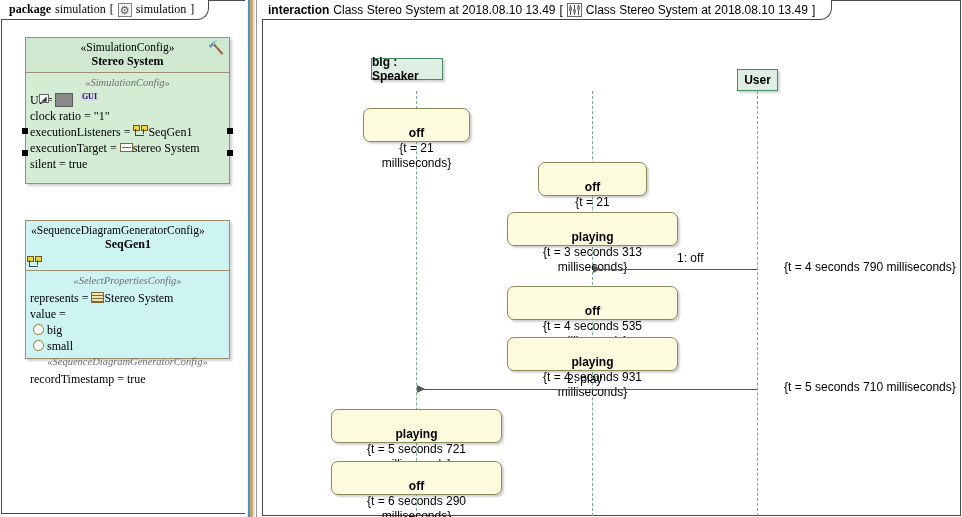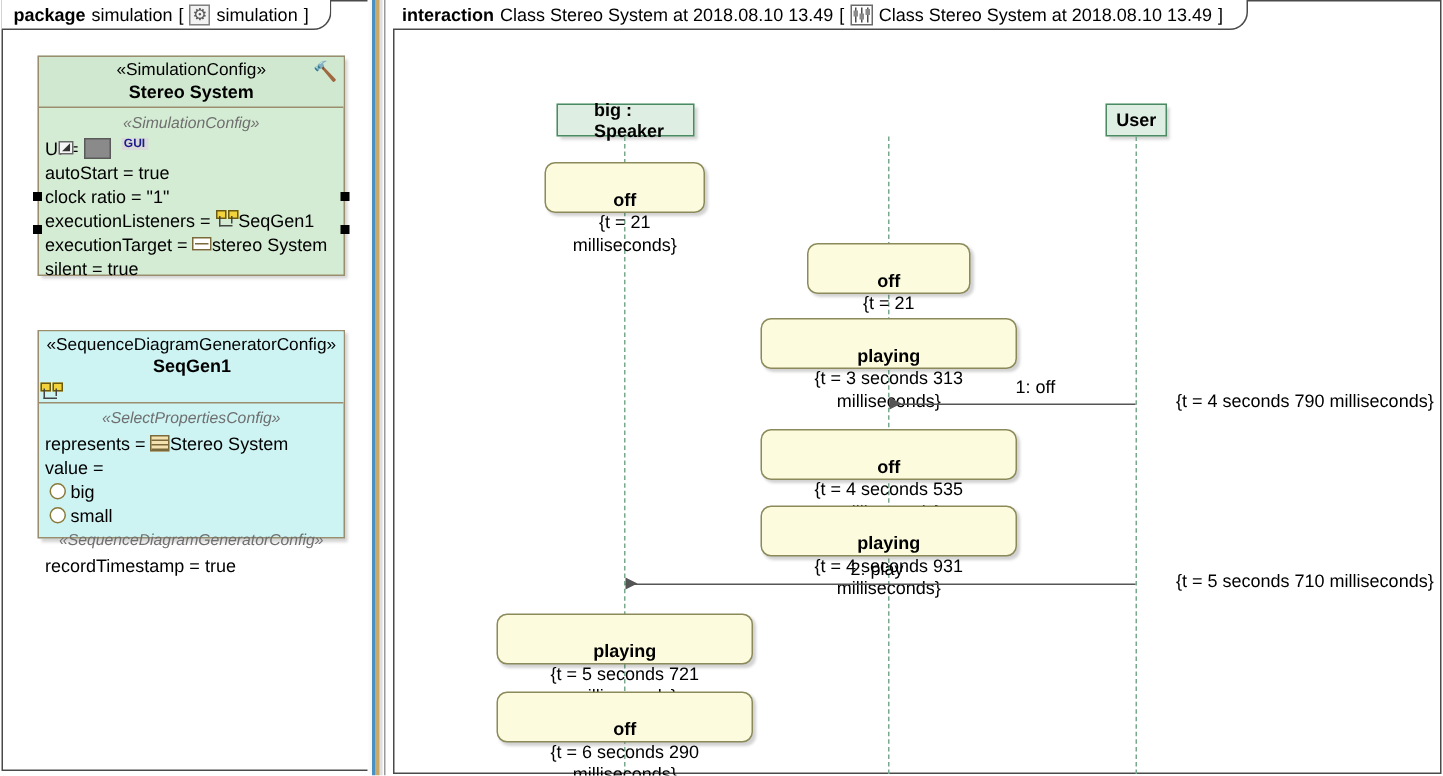--- a/index.html
+++ b/index.html
@@ -11,20 +11,21 @@
     color:#000000;
     overflow:hidden;
     position:relative;
   }
   .root{position:absolute;left:0;top:0;width:962px;height:517px;}
 
   
   .left-panel{
     position:absolute;left:0;top:0;width:251px;height:437px;
     background:#ffffff;
+    font-family:Liberation Serif, serif;
   }
   .frame-border{
     position:absolute;left:1px;top:0px;width:247px;height:514px;
     border:1px solid #4a4a4a;
     box-sizing:border-box;
     background:#ffffff;
   }
   
   .frame-tab{
     position:absolute;left:1px;top:0px;height:20px;
@@ -241,21 +242,20 @@
         <div class="stereo">«SimulationConfig»</div>
         <div class="title">Stereo System</div>
         <span class="hdr-icon tool-icon">🔨</span>
       </div>
       <div class="body">
         <div class="cmp-stereo">«SimulationConfig»</div>
         <div class="prop-row">
           <span>UI =</span>
           <span class="gui-icon"><span>GUI</span></span>
         </div>
-        <div class="prop-row">autoStart = true</div>
         <div class="prop-row">clock ratio = "1"</div>
         <div class="prop-row">
           <span>executionListeners =</span>
           <span class="seqgen-icon"><i class="b1"></i><i class="b2"></i><i class="v1"></i><i class="v2"></i><i class="h1"></i></span><span>SeqGen1</span>
         </div>
         <div class="prop-row">
           <span>executionTarget =</span>
           <span class="part-icon"><i></i></span><span>stereo System</span>
         </div>
         <div class="prop-row">silent = true</div>
@@ -312,21 +312,21 @@
           <i class="p2"></i>
           <i class="p3"></i>
           <i class="q1"></i>
           <i class="q2"></i>
           <i class="q3"></i>
         </span>
       <span>Class Stereo System at 2018.08.10 13.49</span>
       <span>]</span>
     </div>
 
-    <div class="lifeline-head" style="left:109px;top:69px;width:92px;padding-left:24px;">
+    <div class="lifeline-head" style="left:109px;top:58px;width:72px;">
       <span>big : Speaker</span>
     </div>
     <div class="lifeline-head" style="left:475px;top:69px;width:41px;">
       <span>User</span>
     </div>
 
     <div class="lifeline-line" style="left:154px;top:91px;height:425px;"></div>
     <div class="lifeline-line" style="left:330px;top:91px;height:425px;"></div>
     <div class="lifeline-line" style="left:495px;top:91px;height:425px;"></div>
 

